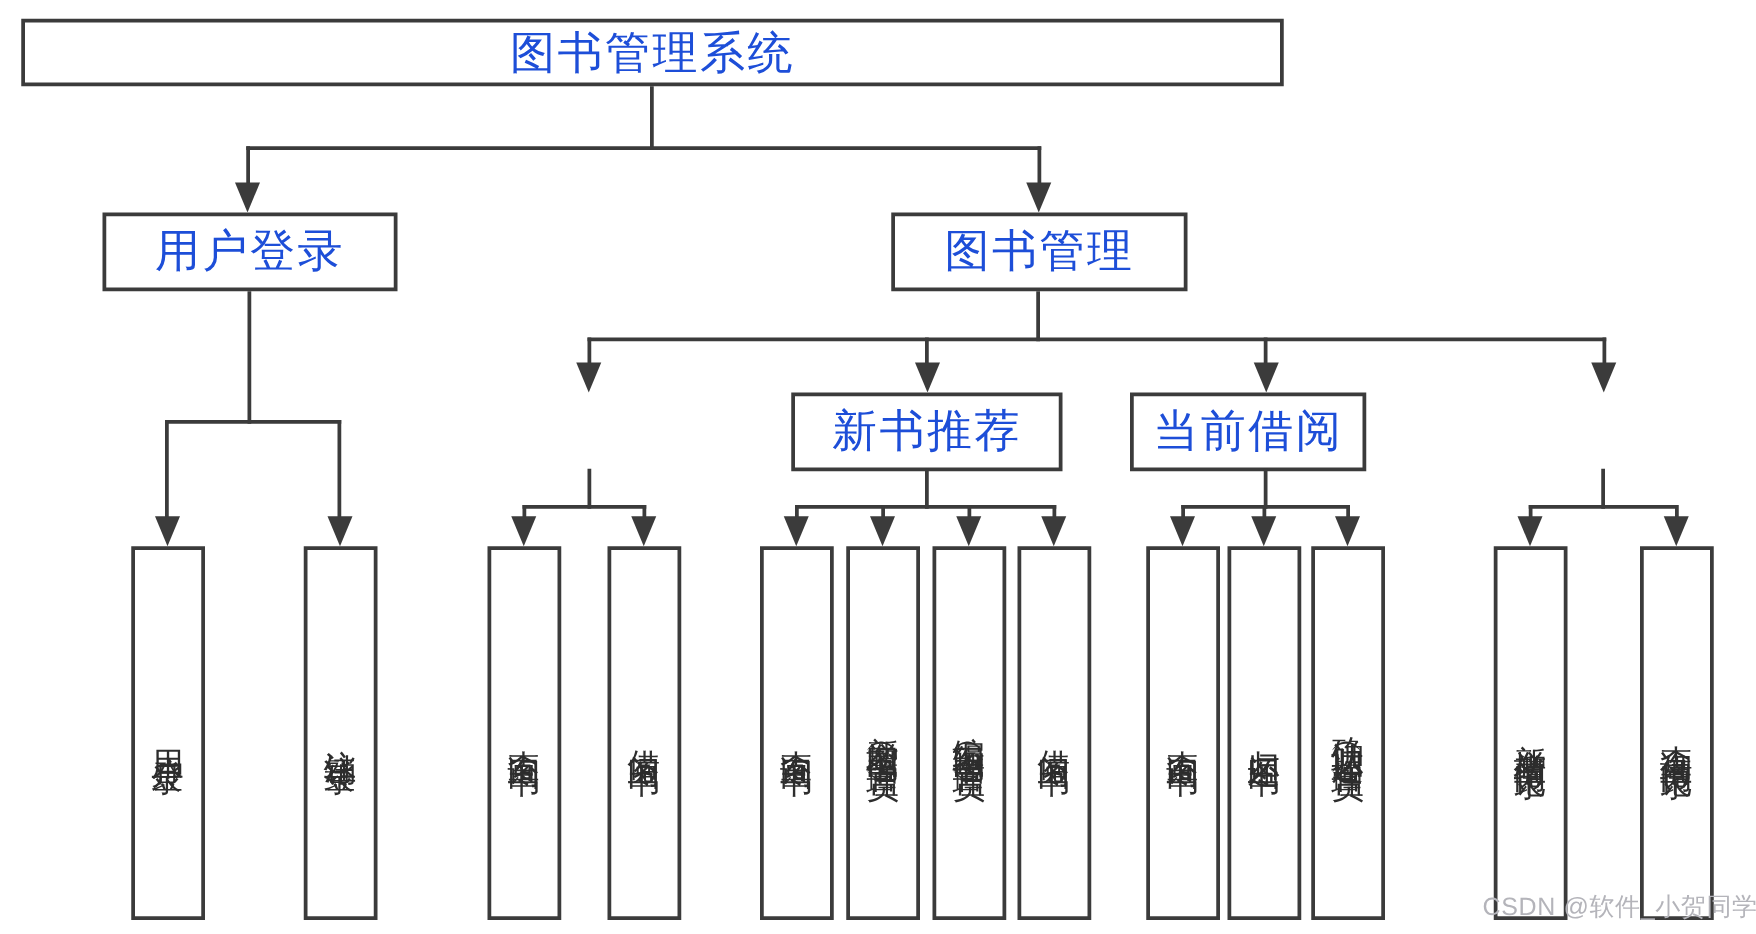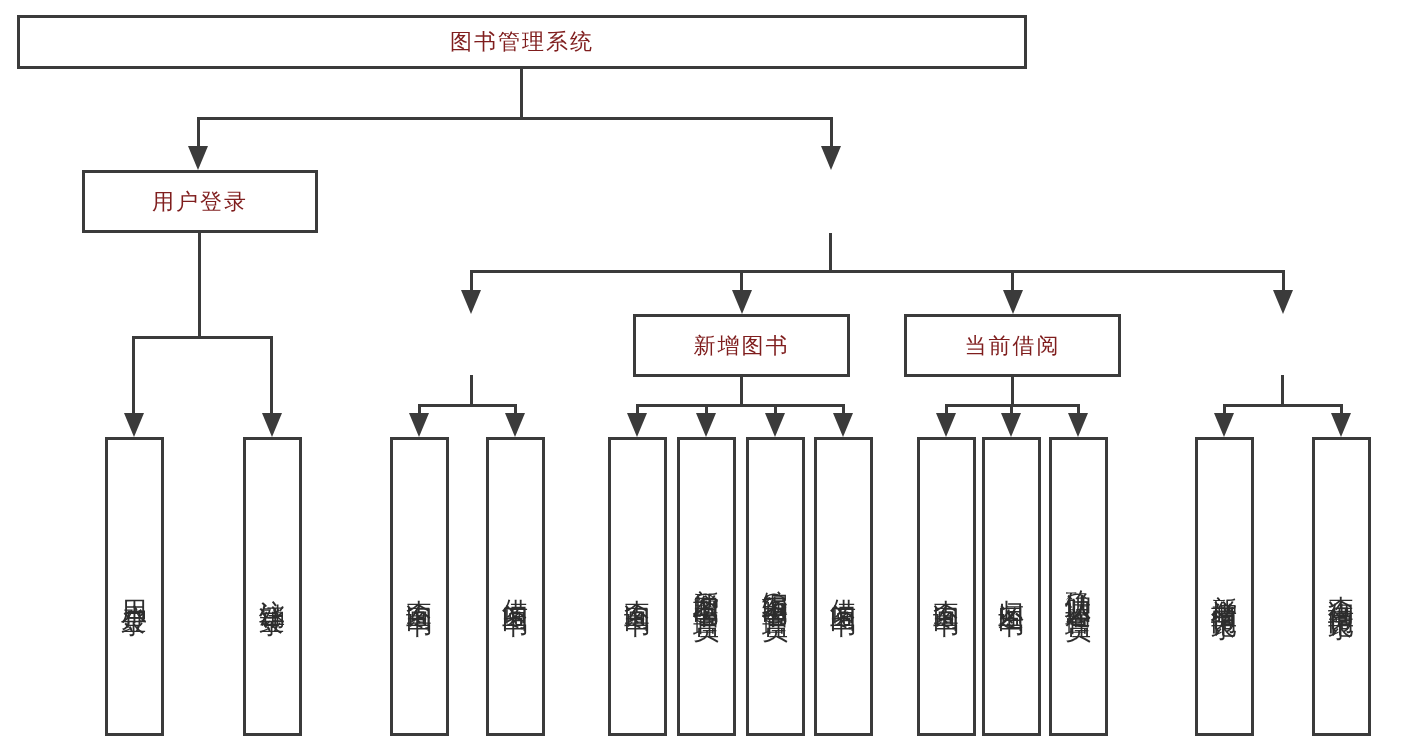--- a/index.html
+++ b/index.html
@@ -6,21 +6,21 @@
   .canvas {
     position:relative; width:1405px; height:747px; background:#ffffff;
     font-family:"Liberation Sans", sans-serif; overflow:hidden;
   }
   .box {
     position:absolute; box-sizing:border-box;
     border:3px solid #3b3b3b; background:#ffffff;
     display:flex; align-items:center; justify-content:center;
   }
   .hlabel {
-    font-size:22px; color:#7f1d1d; letter-spacing:2px; white-space:nowrap;
+    font-size:36px; color:#1d4ed8; letter-spacing:2px; white-space:nowrap;
   }
   .vlabel {
     writing-mode:vertical-lr; text-orientation:upright;
     font-size:26px; color:#2d2d2d; letter-spacing:4px; line-height:1;
   }
   .line { position:absolute; background:#3b3b3b; }
   .arrow {
     position:absolute; width:0; height:0;
     border-left:10px solid transparent; border-right:10px solid transparent;
     border-top:24px solid #3b3b3b;
@@ -42,43 +42,46 @@
   <div class="line" style="left:520px;top:69px;width:3px;height:51px"></div>
   <div class="line" style="left:197px;top:117px;width:636px;height:3px"></div>
   <div class="line" style="left:197px;top:117px;width:3px;height:33px"></div>
   <div class="arrow" style="left:188px;top:146px"></div>
   <div class="line" style="left:830px;top:117px;width:3px;height:33px"></div>
   <div class="arrow" style="left:821px;top:146px"></div>
 
   <div class="box" style="left:82px;top:170px;width:236px;height:63px">
     <span class="hlabel">用户登录</span>
   </div>
+  <div class="box" style="left:713px;top:170px;width:237px;height:63px">
+    <span class="hlabel">图书管理</span>
+  </div>
 
   <div class="line" style="left:198px;top:233px;width:3px;height:106px"></div>
   <div class="line" style="left:132px;top:336px;width:141px;height:3px"></div>
   <div class="line" style="left:132px;top:336px;width:3px;height:79px"></div>
   <div class="arrow" style="left:124px;top:413px"></div>
   <div class="line" style="left:270px;top:336px;width:3px;height:79px"></div>
   <div class="arrow" style="left:262px;top:413px"></div>
 
   <div class="line" style="left:829px;top:233px;width:3px;height:40px"></div>
   <div class="line" style="left:470px;top:270px;width:815px;height:3px"></div>
   <div class="line" style="left:470px;top:270px;width:3px;height:22px"></div>
   <div class="arrow" style="left:461px;top:290px"></div>
   <div class="line" style="left:740px;top:270px;width:3px;height:22px"></div>
   <div class="arrow" style="left:732px;top:290px"></div>
   <div class="line" style="left:1011px;top:270px;width:3px;height:22px"></div>
   <div class="arrow" style="left:1003px;top:290px"></div>
   <div class="line" style="left:1282px;top:270px;width:3px;height:22px"></div>
   <div class="arrow" style="left:1273px;top:290px"></div>
 
   <div class="box" style="left:633px;top:314px;width:217px;height:63px">
-    <span class="hlabel">新增图书</span>
+    <span class="hlabel">新书推荐</span>
   </div>
-  <div class="box" style="left:904px;top:314px;width:217px;height:63px">
+  <div class="box" style="left:904px;top:314px;width:189px;height:63px">
     <span class="hlabel">当前借阅</span>
   </div>
 
   <div class="line" style="left:470px;top:375px;width:3px;height:32px"></div>
   <div class="line" style="left:418px;top:404px;width:99px;height:3px"></div>
   <div class="line" style="left:418px;top:404px;width:3px;height:14px"></div>
   <div class="arrow" style="left:409px;top:413px"></div>
   <div class="line" style="left:514px;top:404px;width:3px;height:14px"></div>
   <div class="arrow" style="left:505px;top:413px"></div>
 
@@ -146,14 +149,15 @@
     <span class="vlabel">确认归还（管理员）</span>
   </div>
 
   <div class="box" style="left:1195px;top:437px;width:59px;height:299px">
     <span class="vlabel">新增借阅记录</span>
   </div>
   <div class="box" style="left:1312px;top:437px;width:59px;height:299px">
     <span class="vlabel">查询借阅记录</span>
   </div>
 
+  <div class="watermark">CSDN @软件_小贺同学</div>
 
 </div>
 
 </body></html>

